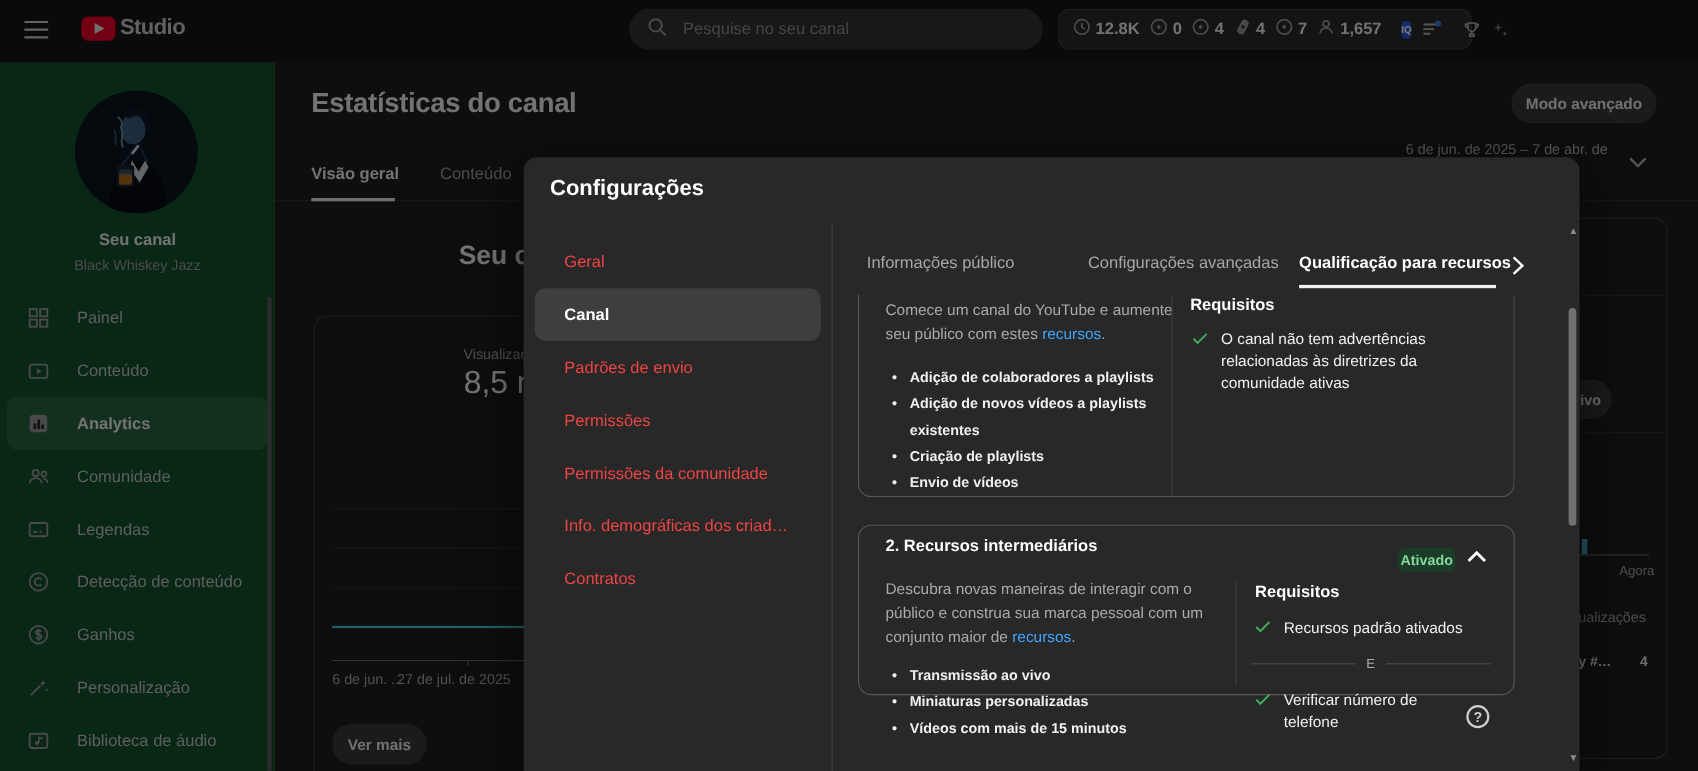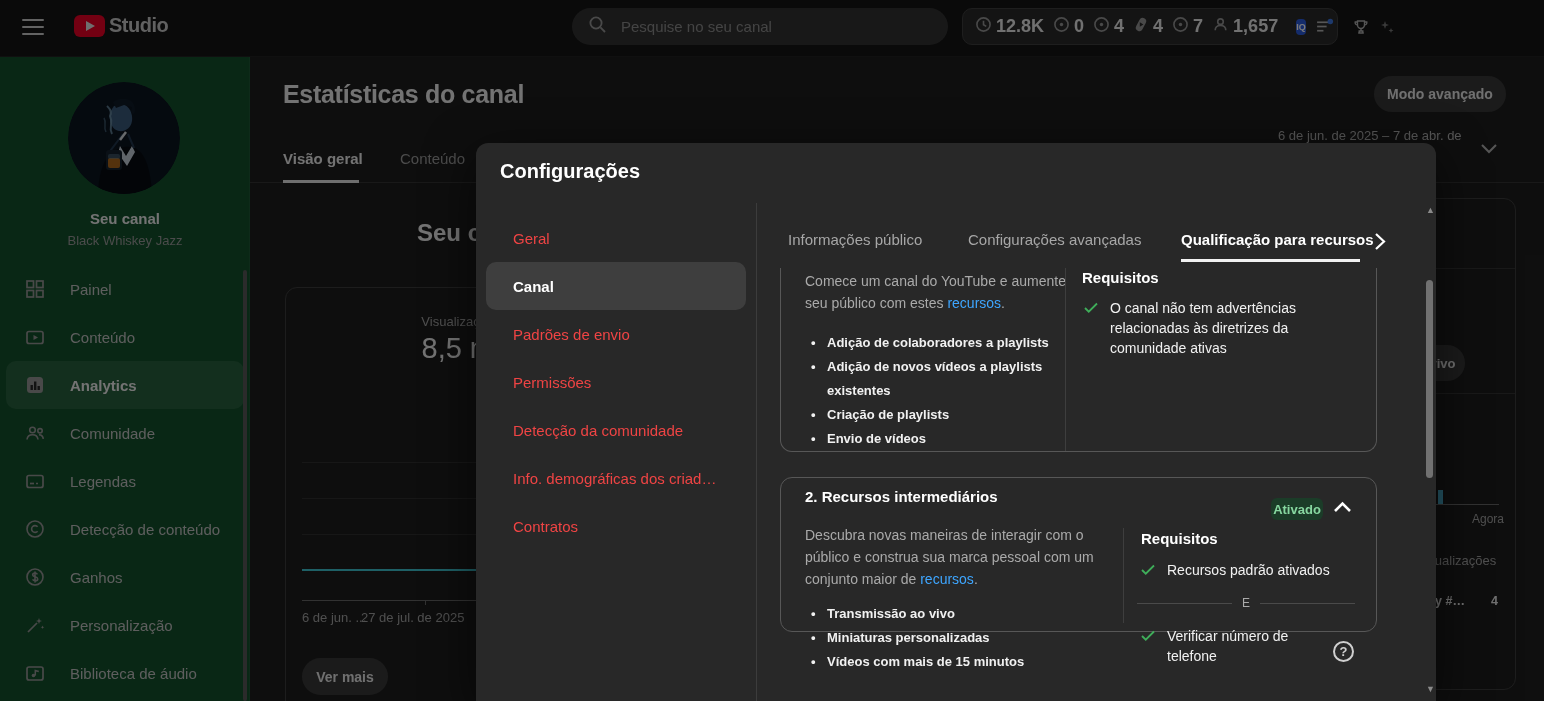--- a/index.html
+++ b/index.html
@@ -11,21 +11,21 @@
   #hamburger{position:absolute;left:22px;top:19px;width:22px;height:18px;cursor:pointer;}
   #hamburger span{display:block;height:2px;background:#cfcfcf;margin-bottom:5px;border-radius:1px;}
   #logo{position:absolute;left:74px;top:14px;display:flex;align-items:center;gap:4px;}
   #logo .play{width:31px;height:22px;background:#f00126;border-radius:6px;position:relative;}
   #logo .play::after{content:"";position:absolute;left:12px;top:6px;border-left:9px solid #e9e9e9;border-top:5px solid transparent;border-bottom:5px solid transparent;}
   #brand{font-size:20px;font-weight:bold;color:#cbcbcb;letter-spacing:-.5px;}
   #searchbox{position:absolute;left:572px;top:8px;width:376px;height:37px;border-radius:19px;background:#343434;display:flex;align-items:center;padding:0 16px;gap:12px;}
   #searchbox input{background:transparent;border:none;outline:none;color:#e8e8e8;font-size:15px;width:280px;}
   #searchbox input::placeholder{color:#8f8f8f;}
   #statspill{position:absolute;left:962px;top:8px;width:376px;height:37px;border-radius:10px;background:#2b2b2b;border:1px solid #3f3f3f;display:flex;align-items:center;padding:0 12px;gap:9px;}
-  .stat{display:flex;align-items:center;gap:4px;color:#ededed;font-size:18px;font-weight:bold;cursor:pointer;}
+  .stat{display:flex;align-items:center;gap:4px;color:#ededed;font-size:15px;font-weight:bold;cursor:pointer;}
   .stat svg{opacity:.8;}
   .vdiv-sm{width:1px;height:20px;background:#464646;}
   #iq-badge{width:22px;height:16px;background:#2b5ce0;border-radius:4px;color:#fff;font-size:9px;font-weight:bold;display:flex;align-items:center;justify-content:center;cursor:pointer;}
   .topicon{cursor:pointer;display:flex;align-items:center;}
 
   
   #sidebar{position:absolute;left:0;top:57px;width:250px;height:644px;background:#14532d;border-right:1px solid rgba(255,255,255,.05);z-index:1;}
   #avatar{position:absolute;left:68px;top:25px;width:112px;height:112px;border-radius:50%;overflow:hidden;cursor:pointer;}
   #chname{position:absolute;left:0;top:153px;width:250px;text-align:center;font-size:15px;font-weight:bold;color:#f1f1f1;}
   #chsub{position:absolute;left:0;top:176px;width:250px;text-align:center;font-size:13px;color:#9d9d9d;}
@@ -75,21 +75,21 @@
   #scrim{position:absolute;inset:0;background:rgba(0,0,0,.52);z-index:10;}
   #modal{position:absolute;left:476px;top:143px;width:960px;height:558px;background:#282828;border-radius:12px 12px 0 0;z-index:20;box-shadow:0 14px 50px rgba(0,0,0,.6);}
   #modal-title{position:absolute;left:24px;top:17px;font-size:20px;font-weight:bold;color:#fff;}
   #modal-nav{position:absolute;left:0;top:71px;width:280px;}
   .mnav-item{position:relative;height:48px;margin:0 10px 0 10px;border-radius:10px;display:flex;align-items:center;padding-left:27px;font-size:15px;color:#ef4444;cursor:pointer;white-space:nowrap;overflow:hidden;}
   .mnav-item.active{background:#3e3e3e;font-weight:bold;color:#fff;}
   #modal-vdiv{position:absolute;left:280px;top:60px;width:1px;height:498px;background:#3c3c3c;}
   .mtab{position:absolute;top:88px;font-size:15px;color:#a7a7a7;cursor:pointer;white-space:nowrap;}
   .mtab.active{color:#fff;font-weight:bold;}
   #mtab1{left:312px;}
-  #mtab2{left:492px;}
+  #mtab2{left:513px;}
   #mtab3{left:705px;}
   #mtab-underline{position:absolute;left:705px;top:116px;width:179px;height:3px;background:#f1f1f1;}
   #mtab-chevron{position:absolute;left:898px;top:89px;cursor:pointer;}
   #modal-content{position:absolute;left:281px;top:125px;width:667px;height:433px;overflow:hidden;}
   .card{position:absolute;left:23px;width:597px;border:1px solid #575757;border-radius:12px;}
   #card1{top:0;height:184px;border-top:none;border-top-left-radius:0;border-top-right-radius:0;}
   #card2{top:209px;height:155px;}
   .card-vdiv{position:absolute;top:0;bottom:0;width:1px;background:#3e3e3e;}
   #card1 .card-vdiv{left:284px;}
   #card2 .card-vdiv{left:342px;top:50px;bottom:8px;}
@@ -369,21 +369,21 @@
   <div id="scrim"></div>
 
   <div id="modal">
     <div id="modal-title">Configurações</div>
 
     <div id="modal-nav">
       <div class="mnav-item">Geral</div>
       <div class="mnav-item active">Canal</div>
       <div class="mnav-item">Padrões de envio</div>
       <div class="mnav-item">Permissões</div>
-      <div class="mnav-item">Detecção da comunidade</div>
+      <div class="mnav-item">Permissões da comunidade</div>
       <div class="mnav-item">Info. demográficas dos criad…</div>
       <div class="mnav-item">Contratos</div>
     </div>
     <div id="modal-vdiv"></div>
 
     <div id="mtab1" class="mtab">Informações público</div>
     <div id="mtab2" class="mtab">Configurações avançadas</div>
     <div id="mtab3" class="mtab active">Qualificação para recursos</div>
     <div id="mtab-underline"></div>
     <div id="mtab-chevron">

